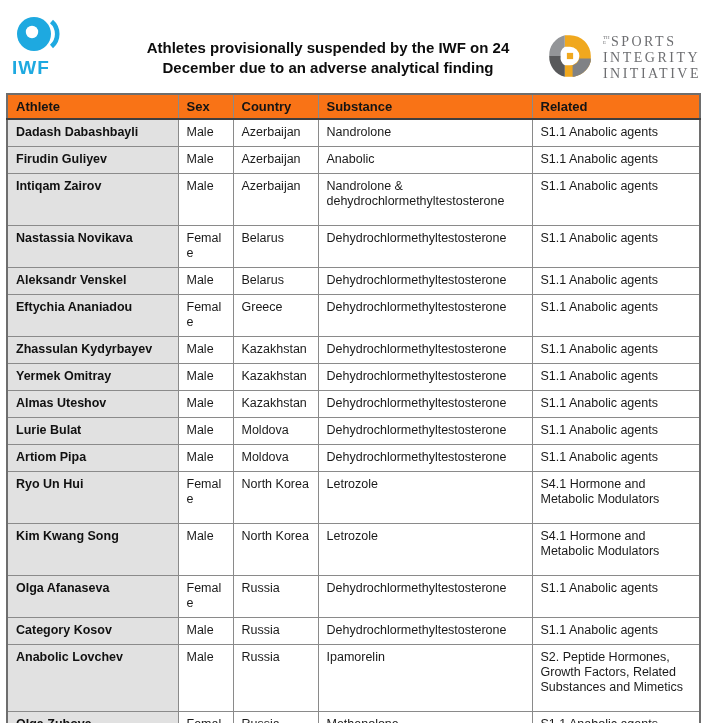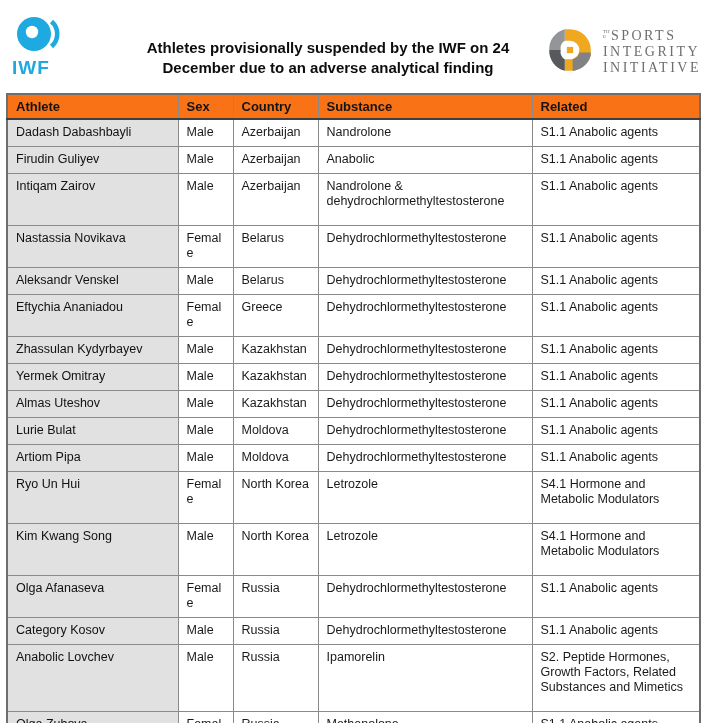--- a/index.html
+++ b/index.html
@@ -33,21 +33,21 @@
     position: absolute;
     left: 116px; right: 165px; top: 38px;
     text-align: center;
     font-weight: bold;
     font-size: 15px;
     line-height: 1.35;
     color: #0d0d0d;
   }
   .tsii-logo {
     position: absolute;
-    right: 4px; top: 24px;
+    right: 4px; top: 30px;
     display: flex;
     align-items: center;
     gap: 7px;
   }
   .tsii-text {
     font-family: "Liberation Serif", serif;
     color: #6d6e71;
     font-size: 14px;
     letter-spacing: 2.5px;
     line-height: 1.15;
@@ -88,21 +88,21 @@
   thead th {
     background: #f97316;
     font-weight: bold;
     font-size: 13px;
     color: #141414;
     border-bottom: 2px solid #3f3f3f;
     padding-top: 4px; padding-bottom: 4px;
   }
   td.cell-athlete {
     background: #e1e1e1;
-    font-weight: normal;
+    font-weight: bold;
     color: #111;
     margin-left: 19px;
   }
   tbody tr:nth-child(3) td,
   tbody tr:nth-child(12) td,
   tbody tr:nth-child(13) td,
   tbody tr:nth-child(16) td { padding-bottom: 16px; }
 </style>
 </head>
 <body>

